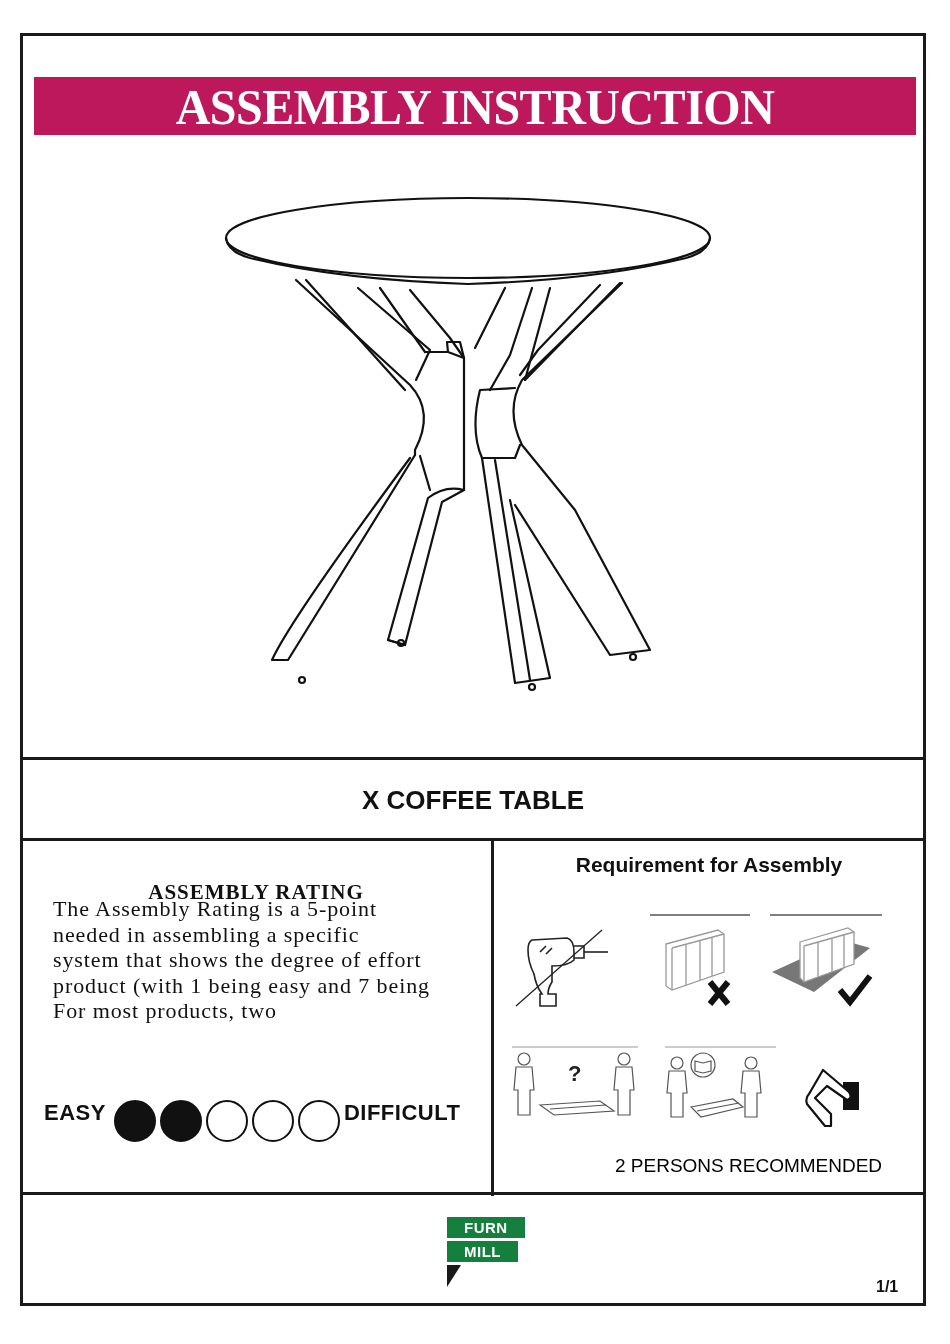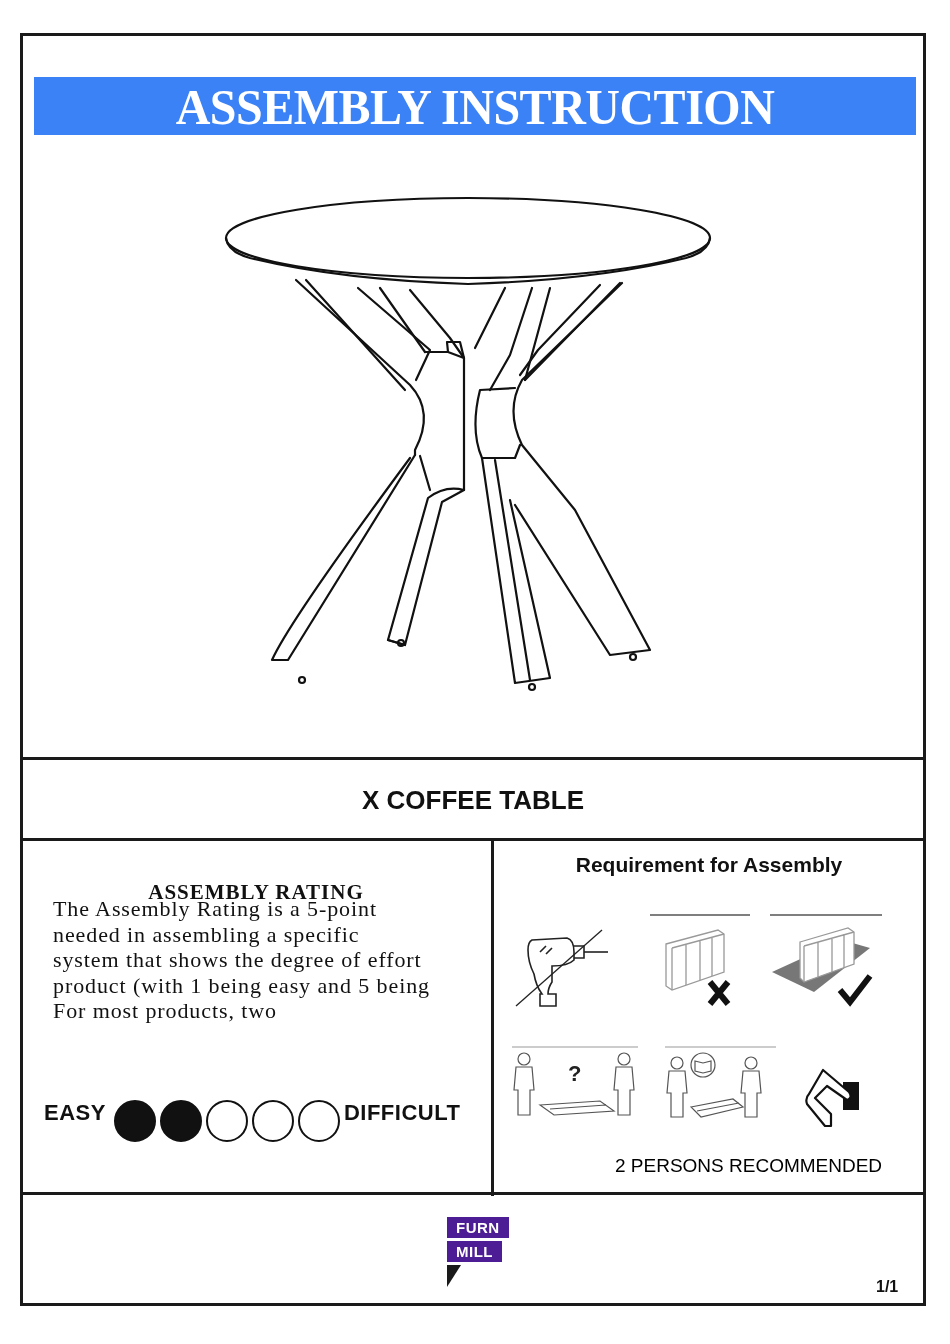--- a/index.html
+++ b/index.html
@@ -1,36 +1,36 @@
 <!DOCTYPE html>
 <html><head>
 <meta charset="utf-8">
 <style>
   html,body{margin:0;padding:0;background:#fff;}
   body{width:950px;height:1344px;position:relative;overflow:hidden;font-family:"Liberation Sans",sans-serif;color:#111;}
   .frame{position:absolute;left:20px;top:33px;width:906px;height:1273px;border:3px solid #1a1a1a;box-sizing:border-box;}
-  .title-bar{position:absolute;left:34px;top:77px;width:882px;height:58px;background:#3b82f6;display:flex;align-items:center;justify-content:center;}
+  .title-bar{position:absolute;left:34px;top:77px;width:882px;height:58px;background:#be185d;display:flex;align-items:center;justify-content:center;}
   .title-bar span{color:#fff;font-family:"Liberation Serif",serif;font-weight:bold;font-size:48px;letter-spacing:-0.5px;transform:scaleY(1.05);}
   .hero{position:absolute;left:220px;top:180px;width:500px;height:520px;}
   .hline{position:absolute;left:20px;width:906px;height:3px;background:#1a1a1a;}
   .product-name{position:absolute;left:20px;top:762px;width:906px;height:76px;display:flex;align-items:center;justify-content:center;font-weight:bold;font-size:26px;}
   .vline{position:absolute;left:491px;top:840px;width:3px;height:356px;background:#1a1a1a;}
   .rating-title{position:absolute;left:20px;top:868px;width:472px;text-align:center;font-family:"Liberation Serif",serif;font-weight:bold;font-size:21px;letter-spacing:1px;margin-top:12px;}
   .rating-body{position:absolute;left:53px;top:896px;width:420px;font-family:"Liberation Serif",serif;font-size:22px;line-height:25.5px;letter-spacing:0.9px;}
   .rating-body p{margin:0;}
   .scale{position:absolute;left:44px;top:1100px;display:flex;}
   .scale .lbl{font-weight:bold;font-size:22px;letter-spacing:0.5px;}
   .dot{width:42px;height:42px;border-radius:50%;border:2px solid #111;box-sizing:border-box;margin-left:4px;background:#fff;}
   .dot.on{background:#111;}
   .dots{display:flex;margin:0 4px 0 4px;}
   .req-title{position:absolute;left:494px;top:853px;width:430px;text-align:center;font-weight:bold;font-size:21px;}
   .req-icon{position:absolute;}
   .req-caption{position:absolute;left:615px;top:1155px;font-size:19px;color:#000000;}
   .logo{position:absolute;left:447px;top:1217px;}
-  .logo .box{background:#4c1d95;color:#fff;font-weight:bold;font-size:15px;padding:1px 9px;display:inline-block;letter-spacing:0.5px;line-height:19px;margin-bottom:3px;}
+  .logo .box{background:#15803d;color:#fff;font-weight:bold;font-size:15px;padding:1px 17px;display:inline-block;letter-spacing:0.5px;line-height:19px;margin-bottom:3px;}
   .page-num{position:absolute;left:876px;top:1278px;font-weight:bold;font-size:16px;}
 </style>
 </head>
 <body>
 
 <div class="frame"></div>
 
 <div class="title-bar">
   <span>ASSEMBLY INSTRUCTION</span>
 </div>
@@ -77,21 +77,21 @@
 <div class="hline" style="top:757px;"></div>
 <div class="product-name">X COFFEE TABLE</div>
 <div class="hline" style="top:838px;"></div>
 <div class="vline"></div>
 
 <div class="rating-title">ASSEMBLY RATING</div>
 <div class="rating-body">
   <p>The Assembly Rating is a 5-point</p>
   <p>needed in assembling a specific</p>
   <p>system that shows the degree of effort</p>
-  <p>product (with 1 being easy and 5 being</p>
+  <p>product (with 1 being easy and 7 being</p>
   <p>For most products, two</p>
 </div>
 
 <div class="scale">
   <span class="lbl">EASY</span>
   <div class="dots">
     <div class="dot on"></div>
     <div class="dot on"></div>
     <div class="dot"></div>
     <div class="dot"></div>

